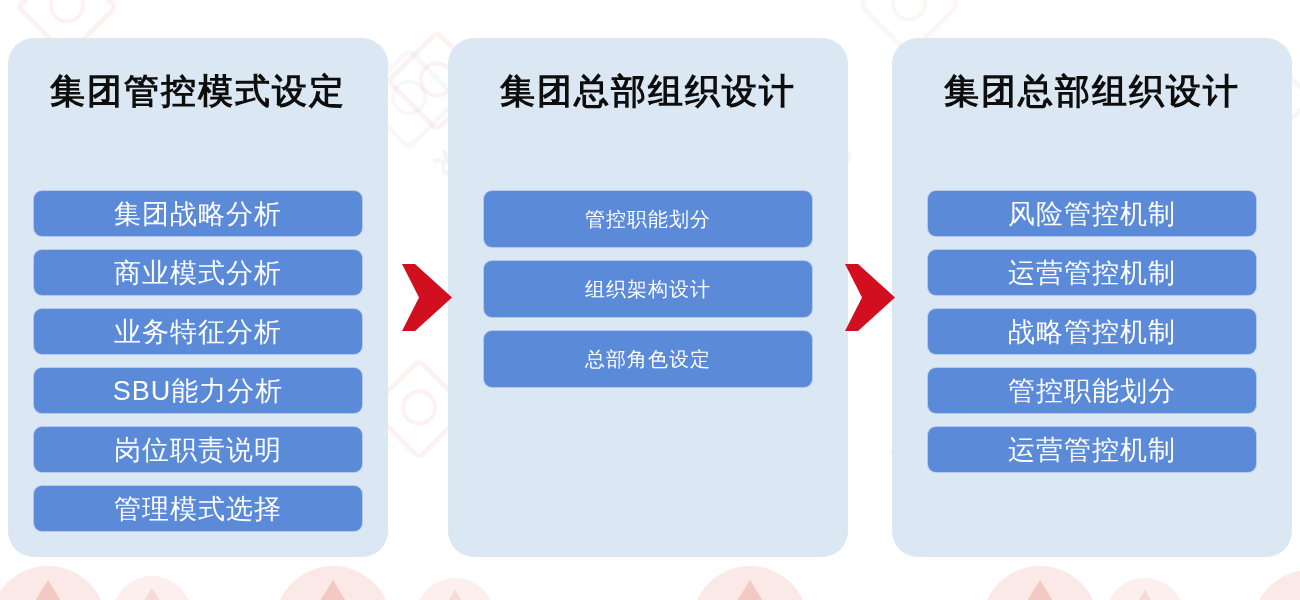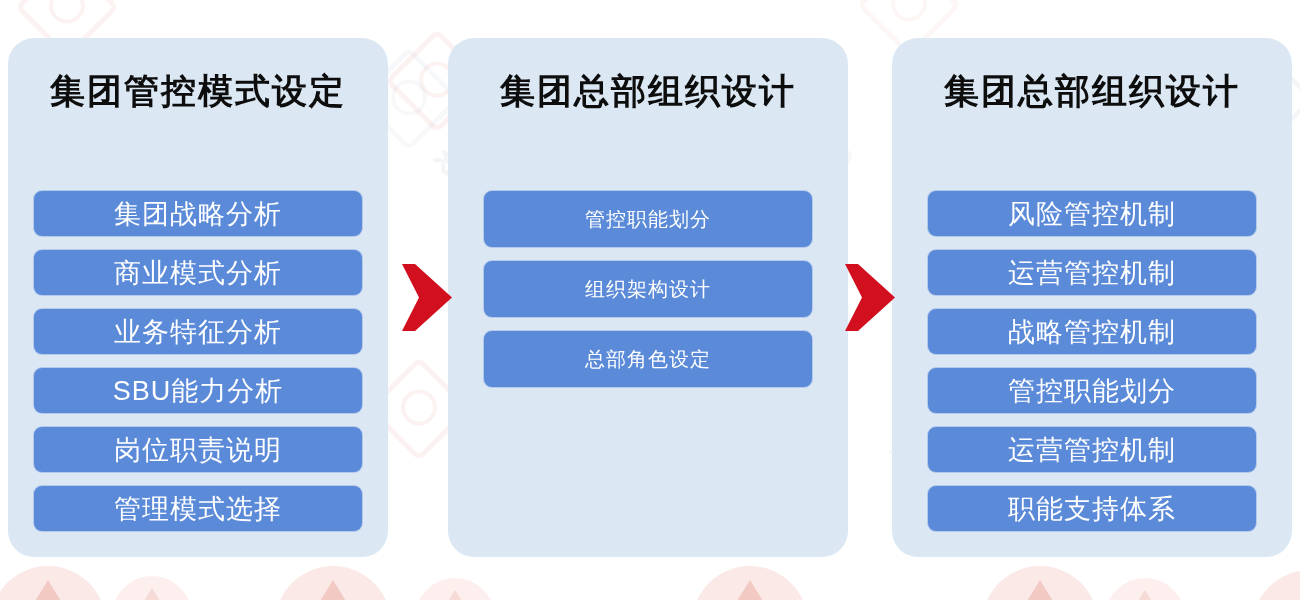--- a/index.html
+++ b/index.html
@@ -156,21 +156,20 @@
 </div>
 
 <div class="panel" id="panel-3">
   <div class="panel-title">集团总部组织设计</div>
   <div class="items six">
     <div class="item">风险管控机制</div>
     <div class="item">运营管控机制</div>
     <div class="item">战略管控机制</div>
     <div class="item">管控职能划分</div>
     <div class="item">运营管控机制</div>
-    <div class="item">职能支持体系</div>
   </div>
 </div>
 
 <svg class="arrow" id="arrow-1" viewBox="0 0 50 67">
   <polygon points="0,0 13,0 50,33.5 13,67 0,67 17,33.5" fill="#d20f1e"></polygon>
 </svg>
 <svg class="arrow" id="arrow-2" viewBox="0 0 50 67">
   <polygon points="0,0 13,0 50,33.5 13,67 0,67 17,33.5" fill="#d20f1e"></polygon>
 </svg>
 

